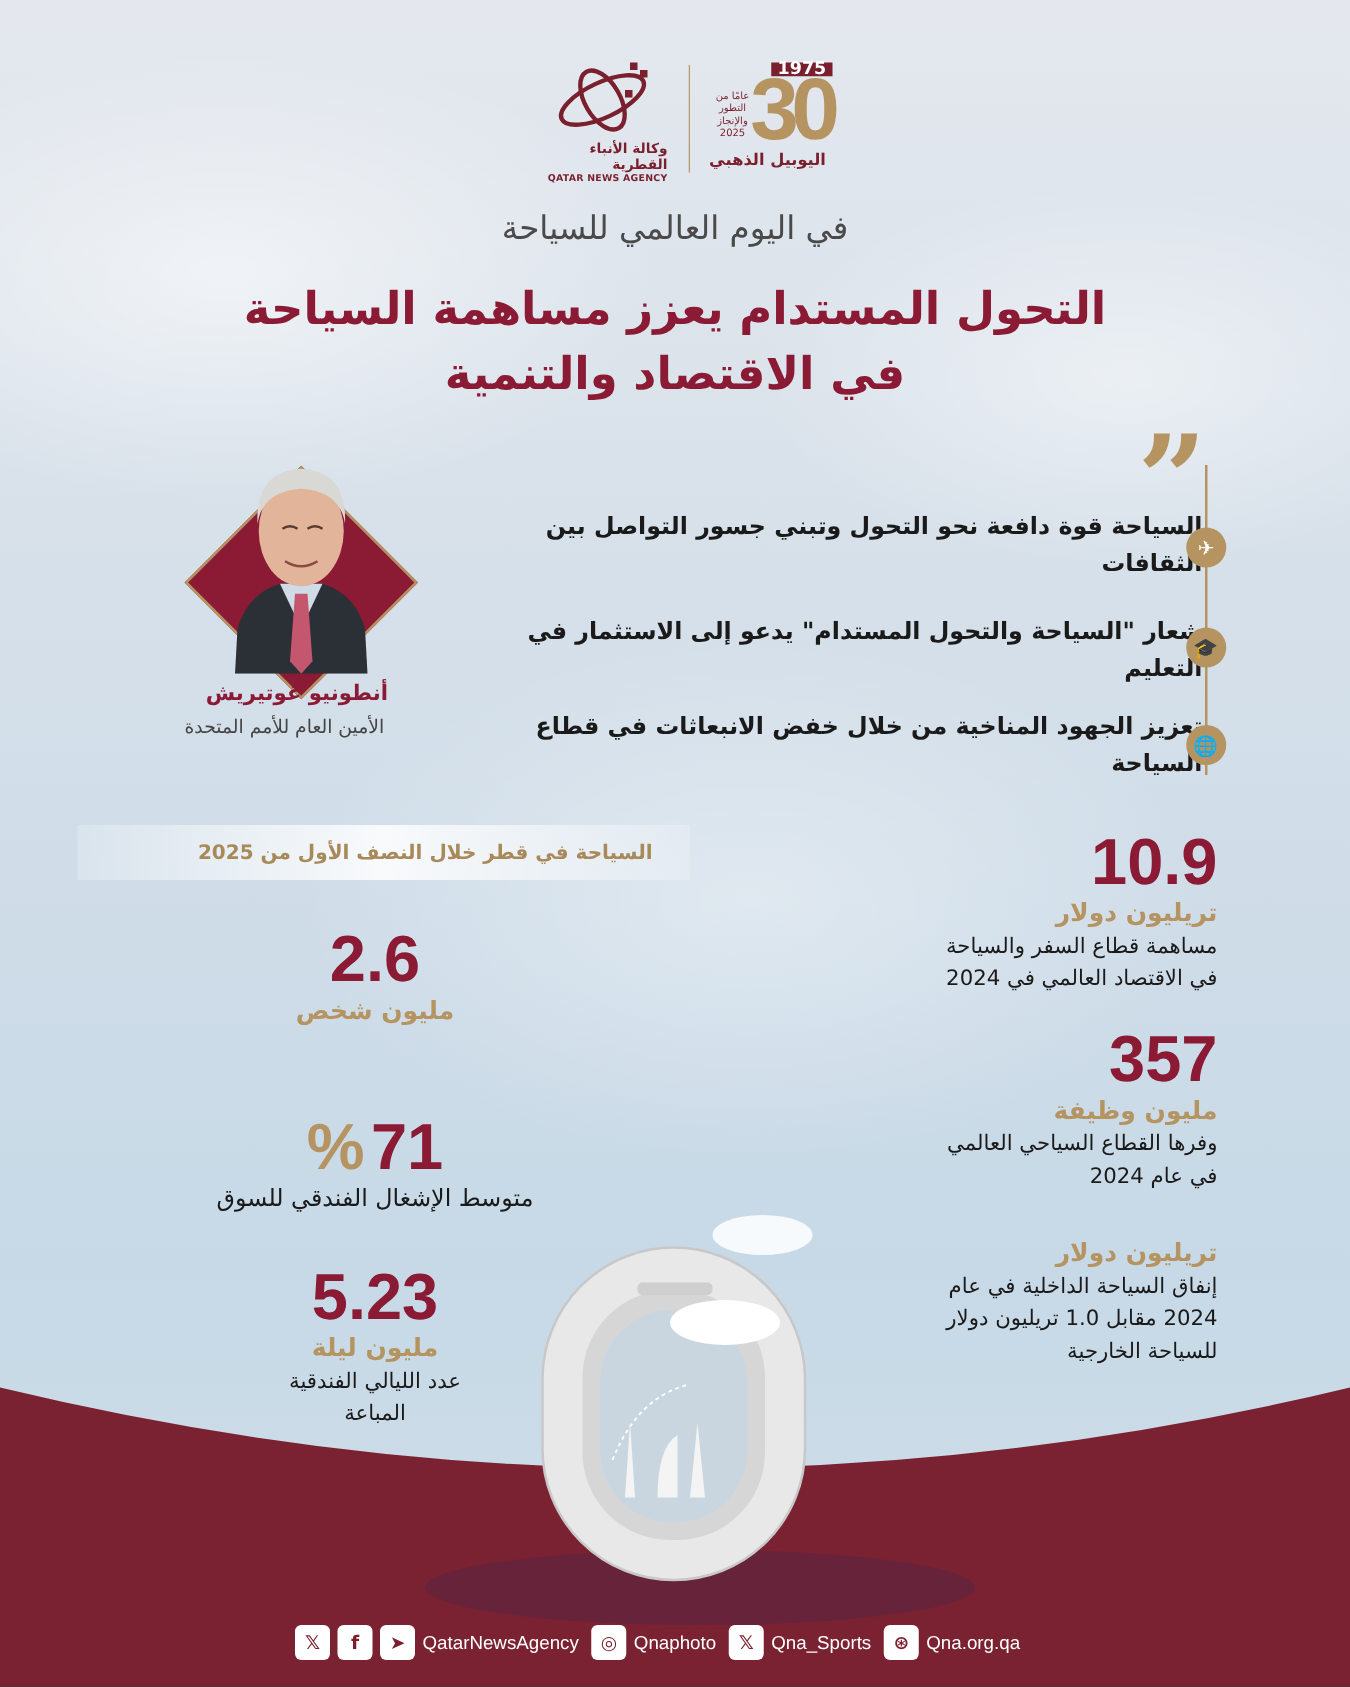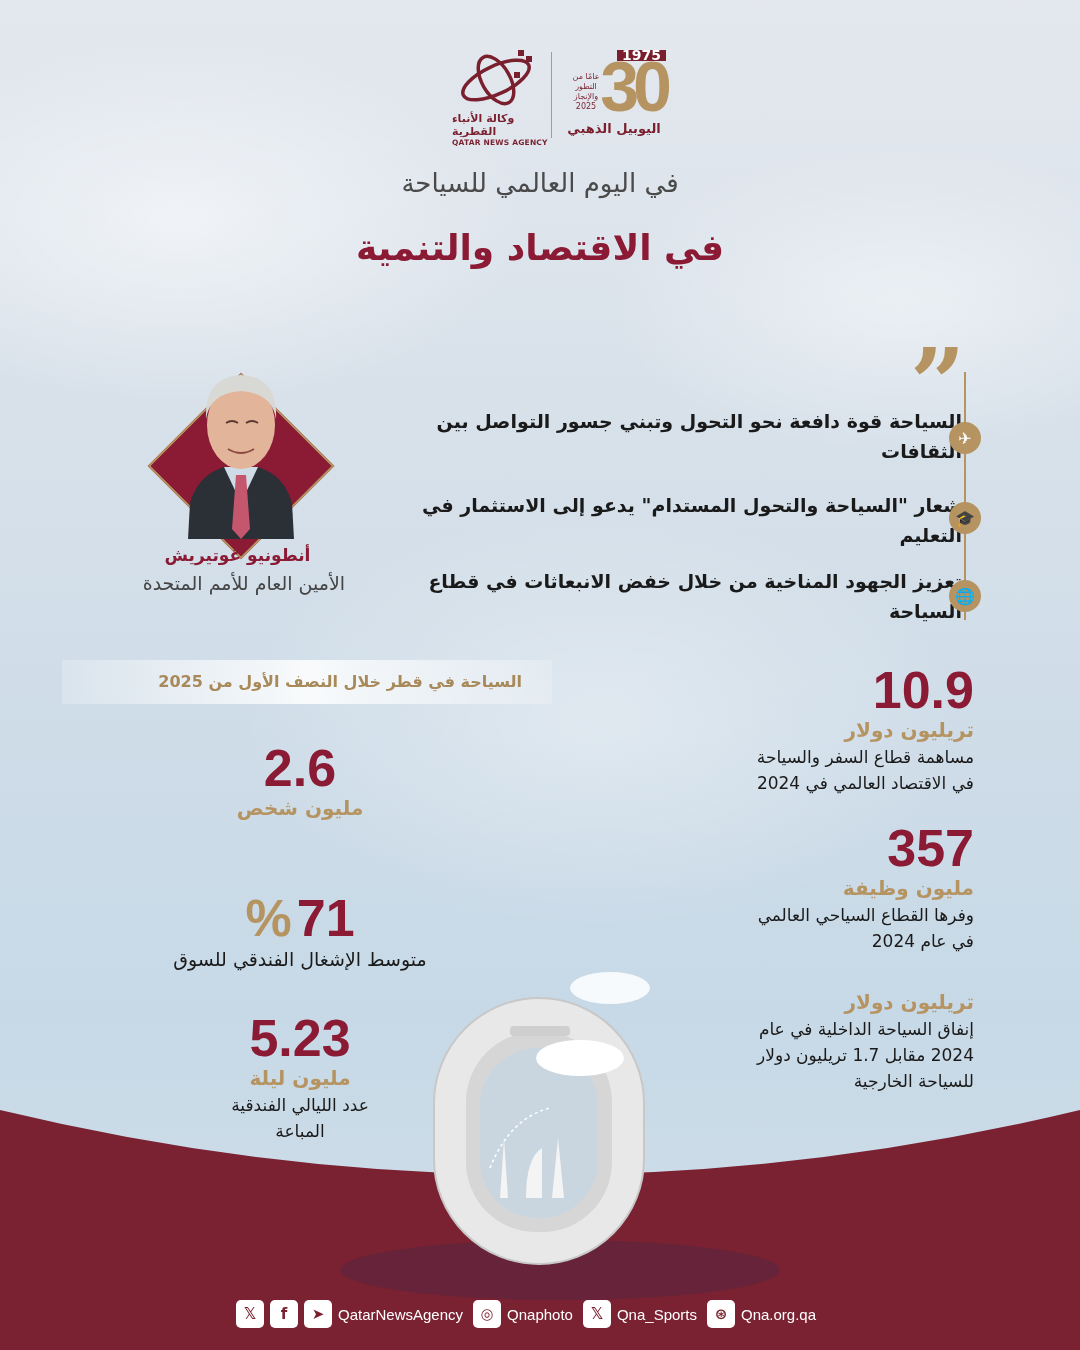--- a/index.html
+++ b/index.html
@@ -9,41 +9,41 @@
     font-family: "DejaVu Sans", sans-serif;
     background:
       radial-gradient(ellipse 500px 260px at 180px 220px, rgba(255,255,255,0.55), transparent 70%),
       radial-gradient(ellipse 420px 220px at 900px 300px, rgba(255,255,255,0.45), transparent 70%),
       radial-gradient(ellipse 520px 300px at 600px 720px, rgba(255,255,255,0.35), transparent 70%),
       linear-gradient(180deg, #e4e8ee 0%, #d4dfe9 40%, #c7d9e7 75%, #d0dde8 100%);
   }
   .abs { position: absolute; }
 
   
-  .qna-logo { left: 452px; top: 46px; width: 110px; height: 94px; text-align: left; }
+  .qna-logo { left: 424px; top: 46px; width: 110px; height: 94px; text-align: right; }
   .qna-mark { width: 96px; height: 62px; margin: 0 auto; }
   .qna-ar { font-size: 11px; font-weight: bold; color: #7a1f2e; direction: rtl; line-height: 13px; }
   .qna-en { font-size: 7.5px; font-weight: bold; color: #7a1f2e; letter-spacing: 0.2px; line-height: 10px; }
   .logo-divider { left: 551px; top: 52px; width: 1px; height: 86px; background: #b9986a; }
   .jubilee { left: 556px; top: 46px; width: 116px; height: 94px; }
   .jubilee-year { position: absolute; right: 6px; top: 4px; background: #7a1f2e; color: #fff; font-size: 14px; font-weight: bold; padding: 0 5px; line-height: 11px; }
   .jubilee-num { position: absolute; right: 6px; top: 6px; font-size: 70px; font-weight: bold; color: #b59462; line-height: 70px; letter-spacing: -6px; font-family: "Liberation Sans", sans-serif; }
   .jubilee-small { position: absolute; left: 10px; top: 26px; font-size: 8px; color: #7a1f2e; text-align: center; line-height: 10px; direction: rtl; }
   .jubilee-label { position: absolute; left: 0; right: 0; bottom: 4px; text-align: center; font-size: 13px; font-weight: bold; color: #7a1f2e; direction: rtl; }
 
   
   .subtitle { left: 0; right: 0; top: 168px; text-align: center; font-size: 26px; color: #4a4a4a; direction: rtl; }
   .title { left: 0; right: 0; top: 222px; text-align: center; font-size: 36px; font-weight: bold; color: #8b1a35; direction: rtl; line-height: 52px; }
 
   
   .diamond-wrap { left: 148px; top: 373px; width: 186px; height: 186px; }
   .diamond { position: absolute; left: 27px; top: 27px; width: 132px; height: 132px; transform: rotate(45deg); background: #8b1a35; border: 2px solid #b59462; }
   .portrait { position: absolute; left: 30px; top: -20px; width: 126px; height: 186px; }
   .person-name { left: 130px; top: 545px; width: 215px; text-align: center; font-size: 17px; font-weight: bold; color: #8b1a35; direction: rtl; }
-  .person-role { left: 110px; top: 572px; width: 235px; text-align: right; font-size: 19px; color: #444; direction: rtl; }
+  .person-role { left: 110px; top: 572px; width: 235px; text-align: center; font-size: 15px; color: #444; direction: rtl; }
 
   
   .quote-mark { left: 910px; top: 336px; font-size: 96px; font-weight: bold; color: #b59462; line-height: 96px; font-family: "DejaVu Serif", serif; }
   .timeline-line { left: 964px; top: 372px; width: 2px; height: 248px; background: #b59462; }
   .quote-item { right: 118px; width: 560px; font-size: 19px; color: #1a1a1a; direction: rtl; text-align: right; line-height: 30px; font-weight: bold; }
   .quote-icon { left: 949px; width: 32px; height: 32px; border-radius: 50%; background: #b59462; display: flex; align-items: center; justify-content: center; color: #fff; font-size: 16px; }
 
   
   .banner { left: 62px; top: 660px; width: 490px; height: 44px;
     background: linear-gradient(90deg, rgba(255,255,255,0.2) 0%, rgba(255,255,255,0.85) 50%, rgba(255,255,255,0.2) 100%);
@@ -86,20 +86,21 @@
   <div class="jubilee-year">1975</div>
   <div class="jubilee-small">
     <div style="width:40px">عامًا من التطور والإنجاز</div>
     <div>2025</div>
   </div>
   <div class="jubilee-label">اليوبيل الذهبي</div>
 </div>
 
 <div class="abs subtitle">في اليوم العالمي للسياحة</div>
 <div class="abs title">
+  <div>التحول المستدام يعزز مساهمة السياحة</div>
   <div>في الاقتصاد والتنمية</div>
 </div>
 
 <div class="abs diamond-wrap">
   <div class="diamond"></div>
   <svg class="portrait" viewBox="0 0 126 186">
     <path d="M10 186 L12 150 Q20 122 46 114 L80 114 Q106 122 114 150 L116 186 Z" fill="#2b2f36"></path>
     <path d="M46 114 L63 150 L80 114 Z" fill="#cfdbe6"></path>
     <path d="M58 122 L68 122 L72 176 L63 186 L54 176 Z" fill="#c4566e"></path>
     <ellipse cx="63" cy="72" rx="34" ry="44" fill="#e2b49a"></ellipse>
@@ -146,21 +147,21 @@
   <div class="stat-unit">تريليون دولار</div>
   <div class="stat-desc" style="padding-left:60px">مساهمة قطاع السفر والسياحة في الاقتصاد العالمي في 2024</div>
 </div>
 <div class="abs right-stat" style="top:822px">
   <div class="stat-num">357</div>
   <div class="stat-unit">مليون وظيفة</div>
   <div class="stat-desc" style="padding-left:60px">وفرها القطاع السياحي العالمي في عام 2024</div>
 </div>
 <div class="abs right-stat" style="top:988px">
   <div class="stat-unit">تريليون دولار</div>
-  <div class="stat-desc" style="padding-left:50px">إنفاق السياحة الداخلية في عام 2024 مقابل 1.7 تريليون دولار للسياحة الخارجية</div>
+  <div class="stat-desc" style="padding-left:50px">إنفاق السياحة الداخلية في عام 2024 مقابل 1.0 تريليون دولار للسياحة الخارجية</div>
 </div>
 
 <div class="abs left-stat" style="top:742px">
   <div class="stat-num">2.6</div>
   <div class="stat-unit">مليون شخص</div>
 </div>
 <div class="abs left-stat" style="top:892px">
   <div style="direction:ltr">
     <span class="stat-num" style="color:#b59462">%</span>
     <span class="stat-num">71</span>

